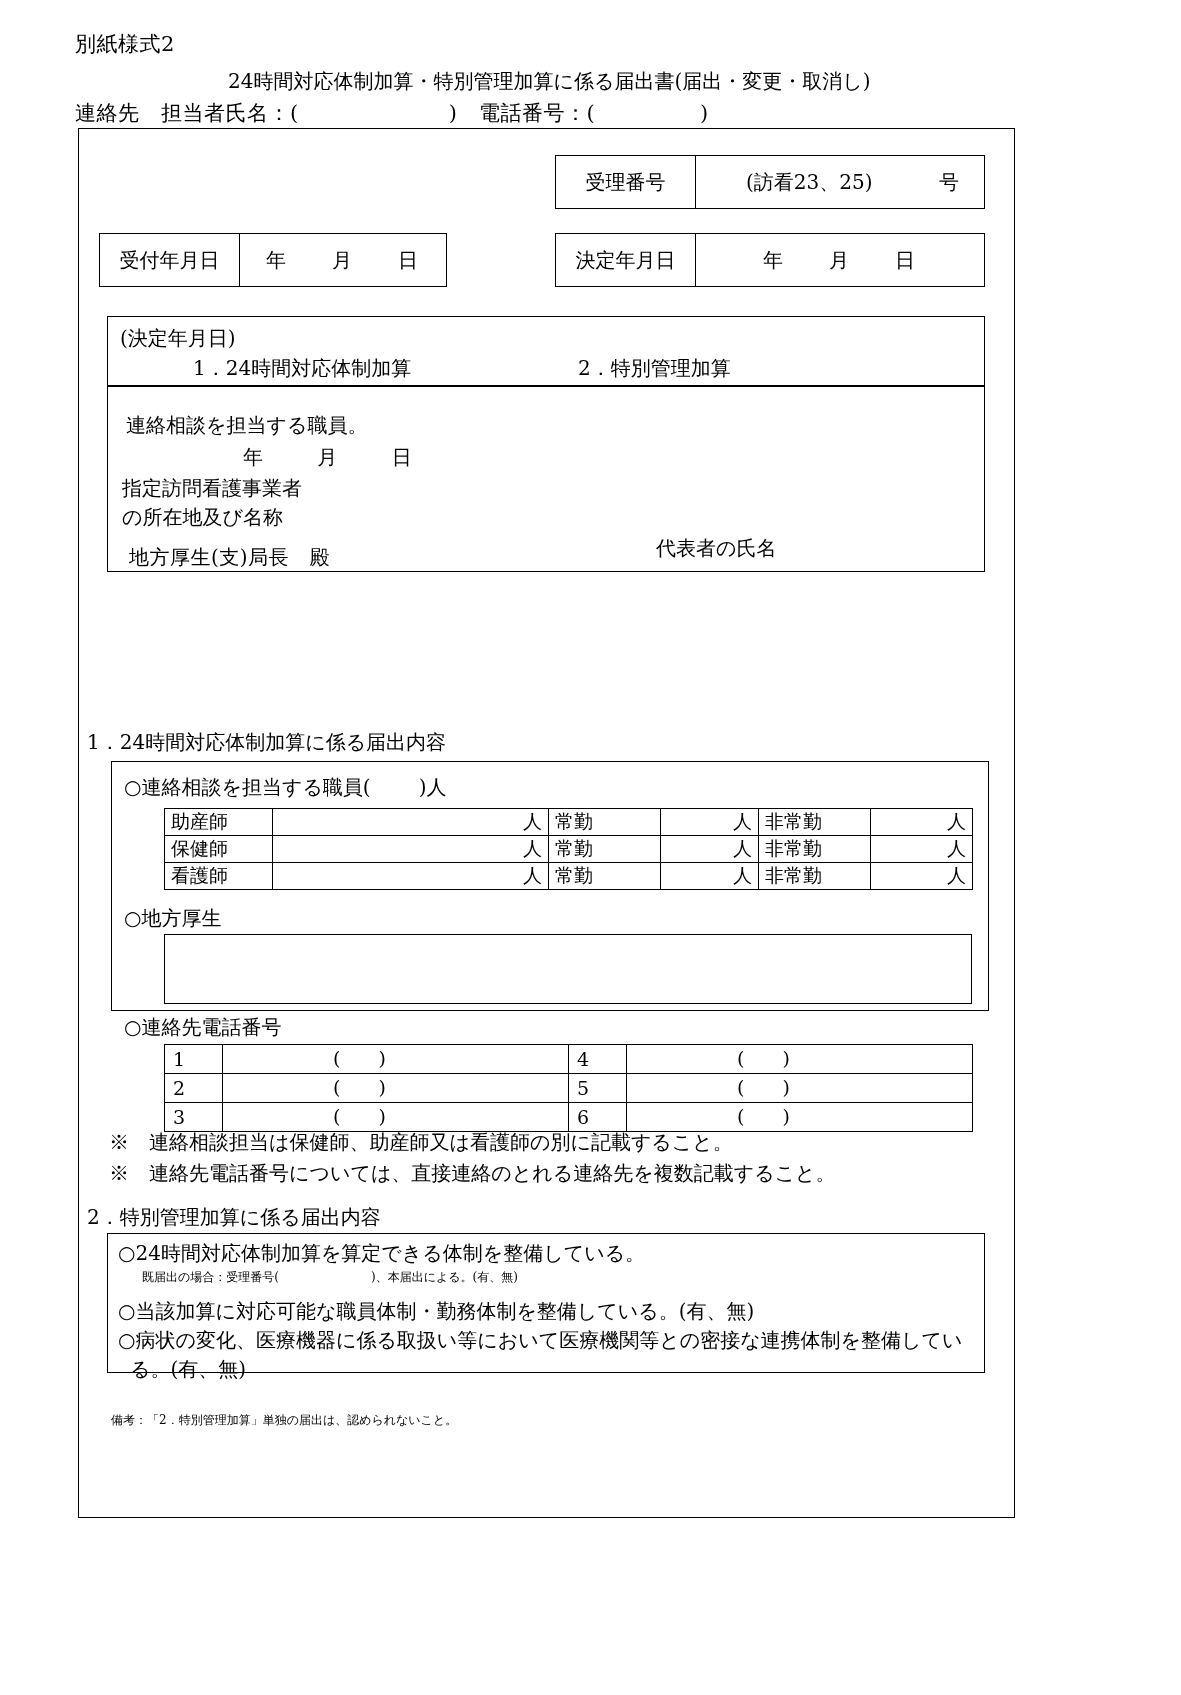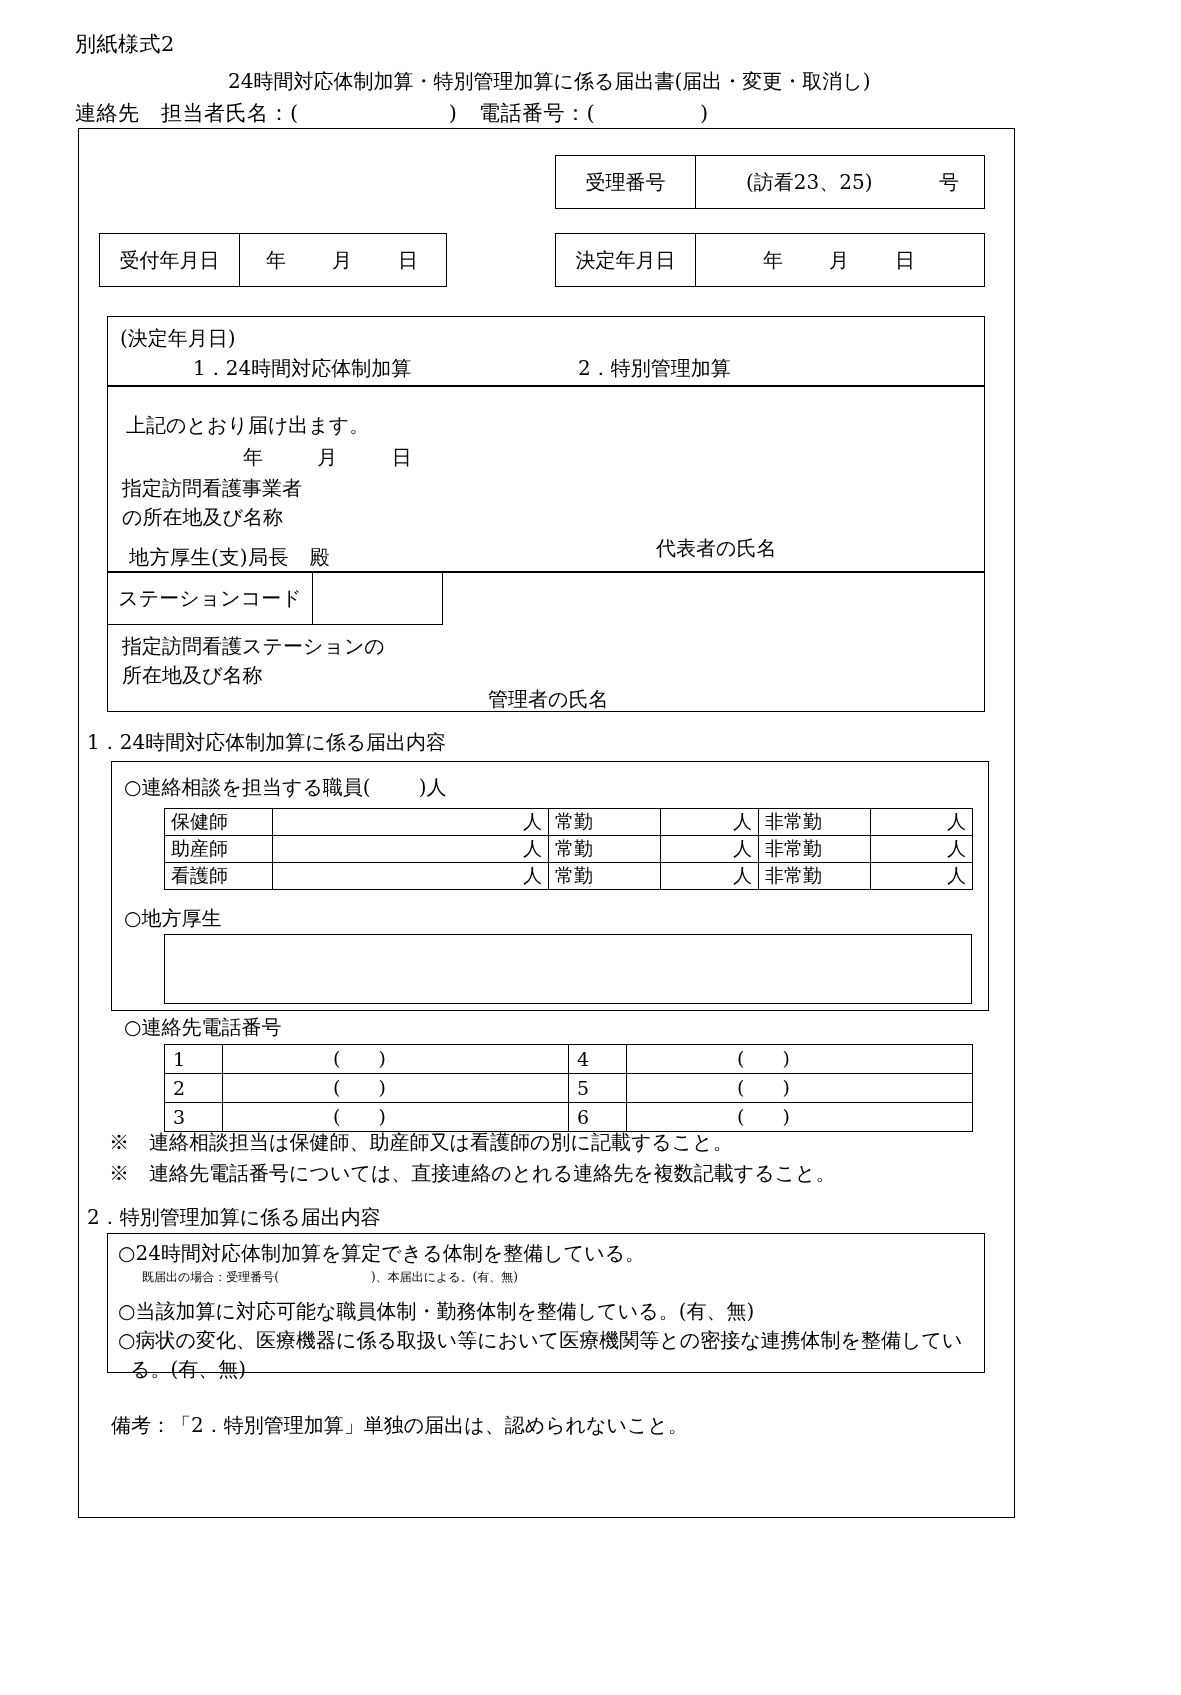--- a/index.html
+++ b/index.html
@@ -182,21 +182,21 @@
   
   .sec2-title { position: absolute; left: 8px; top: 1075px; font-size: 20px; }
   .sec2-box { left: 28px; top: 1104px; width: 878px; height: 140px; }
   .s2-l1 { position: absolute; left: 10px; top: 6px; font-size: 20px; }
   .s2-l2 { position: absolute; left: 34px; top: 35px; font-size: 12px; }
   .s2-l2 .blank { display: inline-block; width: 92px; }
   .s2-l3 { position: absolute; left: 10px; top: 64px; font-size: 20px; }
   .s2-l4 { position: absolute; left: 10px; top: 93px; font-size: 20px; }
   .s2-l5 { position: absolute; left: 22px; top: 122px; font-size: 20px; }
 
-  .remark { position: absolute; left: 32px; top: 1283px; font-size: 20px; }
+  .remark { position: absolute; left: 32px; top: 1283px; font-size: 12px; }
 </style>
 </head>
 <body>
 
 <div class="page">
 
   <div class="doc-code">別紙様式2</div>
   <div class="doc-title">24時間対応体制加算・特別管理加算に係る届出書(届出・変更・取消し)</div>
   <div class="contact-line"><span>連絡先　担当者氏名：(</span><span class="gap-name"></span><span>)　電話番号：(</span><span class="gap-tel"></span><span>)</span></div>
 
@@ -236,60 +236,51 @@
 
     <div class="box notify-box">
       <div class="notify-head">(決定年月日)</div>
       <div class="notify-items">
         <span class="i1">1．24時間対応体制加算</span>
         <span class="i2">2．特別管理加算</span>
       </div>
     </div>
 
     <div class="box decl-box">
-      <div class="decl-l1">上記のとおり届け出ます。</div>
+      <div class="decl-l1">連絡相談を担当する職員。</div>
       <div class="decl-date">
         <span>年</span>
         <span>月</span>
         <span>日</span>
       </div>
       <div class="decl-l2">指定訪問看護事業者</div>
       <div class="decl-l3">の所在地及び名称</div>
       <div class="decl-rep">代表者の氏名</div>
     </div>
 
     <div class="bureau-text">地方厚生(支)局長　殿</div>
 
-    <div class="box station-box">
-      <div class="station-code-label">
-        <div class="cell-label">ステーションコード</div>
-      </div>
-      <div class="station-code-value"></div>
-      <div class="station-l1">指定訪問看護ステーションの</div>
-      <div class="station-l2">所在地及び名称</div>
-      <div class="station-mgr">管理者の氏名</div>
-    </div>
 
     <div class="sec1-title">1．24時間対応体制加算に係る届出内容</div>
     <div class="box sec1-box">
 
       <div class="bullet-staff"><span>○連絡相談を担当する職員(</span><span class="blank"></span><span>)人</span></div>
 
       <table class="staff">
         <tbody>
           <tr>
-            <td class="role">保健師</td>
+            <td class="role">助産師</td>
             <td class="num1">人</td>
             <td class="lbl-f">常勤</td>
             <td class="num2">人</td>
             <td class="lbl-p">非常勤</td>
             <td class="num3">人</td>
           </tr>
           <tr>
-            <td class="role">助産師</td>
+            <td class="role">保健師</td>
             <td class="num1">人</td>
             <td class="lbl-f">常勤</td>
             <td class="num2">人</td>
             <td class="lbl-p">非常勤</td>
             <td class="num3">人</td>
           </tr>
           <tr>
             <td class="role">看護師</td>
             <td class="num1">人</td>
             <td class="lbl-f">常勤</td>

